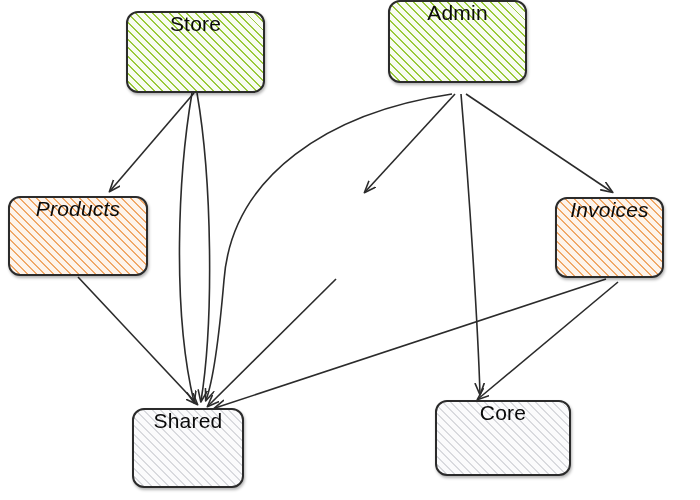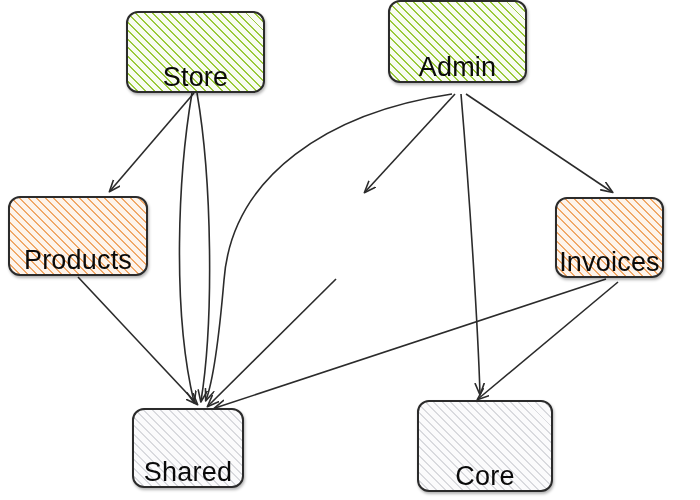--- a/index.html
+++ b/index.html
@@ -25,23 +25,23 @@
     left: 0;
     width: 700px;
     height: 500px;
   }
   .node-box {
     position: absolute;
     box-sizing: border-box;
     border: 2px solid #2b2b2b;
     border-radius: 12px;
     display: flex;
-    align-items: flex-end;
+    align-items: flex-start;
     justify-content: center;
-    font-size: 27px;
+    font-size: 21px;
     color: #0a0a0a;
     font-family: "Liberation Sans", sans-serif;
     letter-spacing: 0.2px;
     box-shadow: 1px 2px 3px rgba(0,0,0,0.30);
     overflow: hidden;
   }
   .node-label {
     position: relative;
     z-index: 2;
     line-height: 1;
@@ -55,20 +55,21 @@
       rgba(0,0,0,0) 1.3px, rgba(0,0,0,0) 6px
     );
   }
   .hatch-orange {
     background-color: #fdf4ec;
     background-image: repeating-linear-gradient(
       45deg,
       #f0a868 0px, #f0a868 1.4px,
       rgba(0,0,0,0) 1.4px, rgba(0,0,0,0) 6px
     );
+    font-style: italic;
   }
   .hatch-gray {
     background-color: #fbfbfc;
     background-image: repeating-linear-gradient(
       45deg,
       #d9dade 0px, #d9dade 1.3px,
       rgba(0,0,0,0) 1.3px, rgba(0,0,0,0) 6px
     );
   }
   .edge-path {
@@ -126,17 +127,17 @@
 
 
   <div class="node-box hatch-orange" style="left:555px; top:197px; width:109px; height:81px;">
     <span class="node-label">Invoices</span>
   </div>
 
   <div class="node-box hatch-gray" style="left:132px; top:408px; width:112px; height:80px;">
     <span class="node-label">Shared</span>
   </div>
 
-  <div class="node-box hatch-gray" style="left:417px; top:400px; width:136px; height:92px;">
+  <div class="node-box hatch-gray" style="left:435px; top:400px; width:136px; height:76px;">
     <span class="node-label">Core</span>
   </div>
 
 </div>
 
 </body></html>

